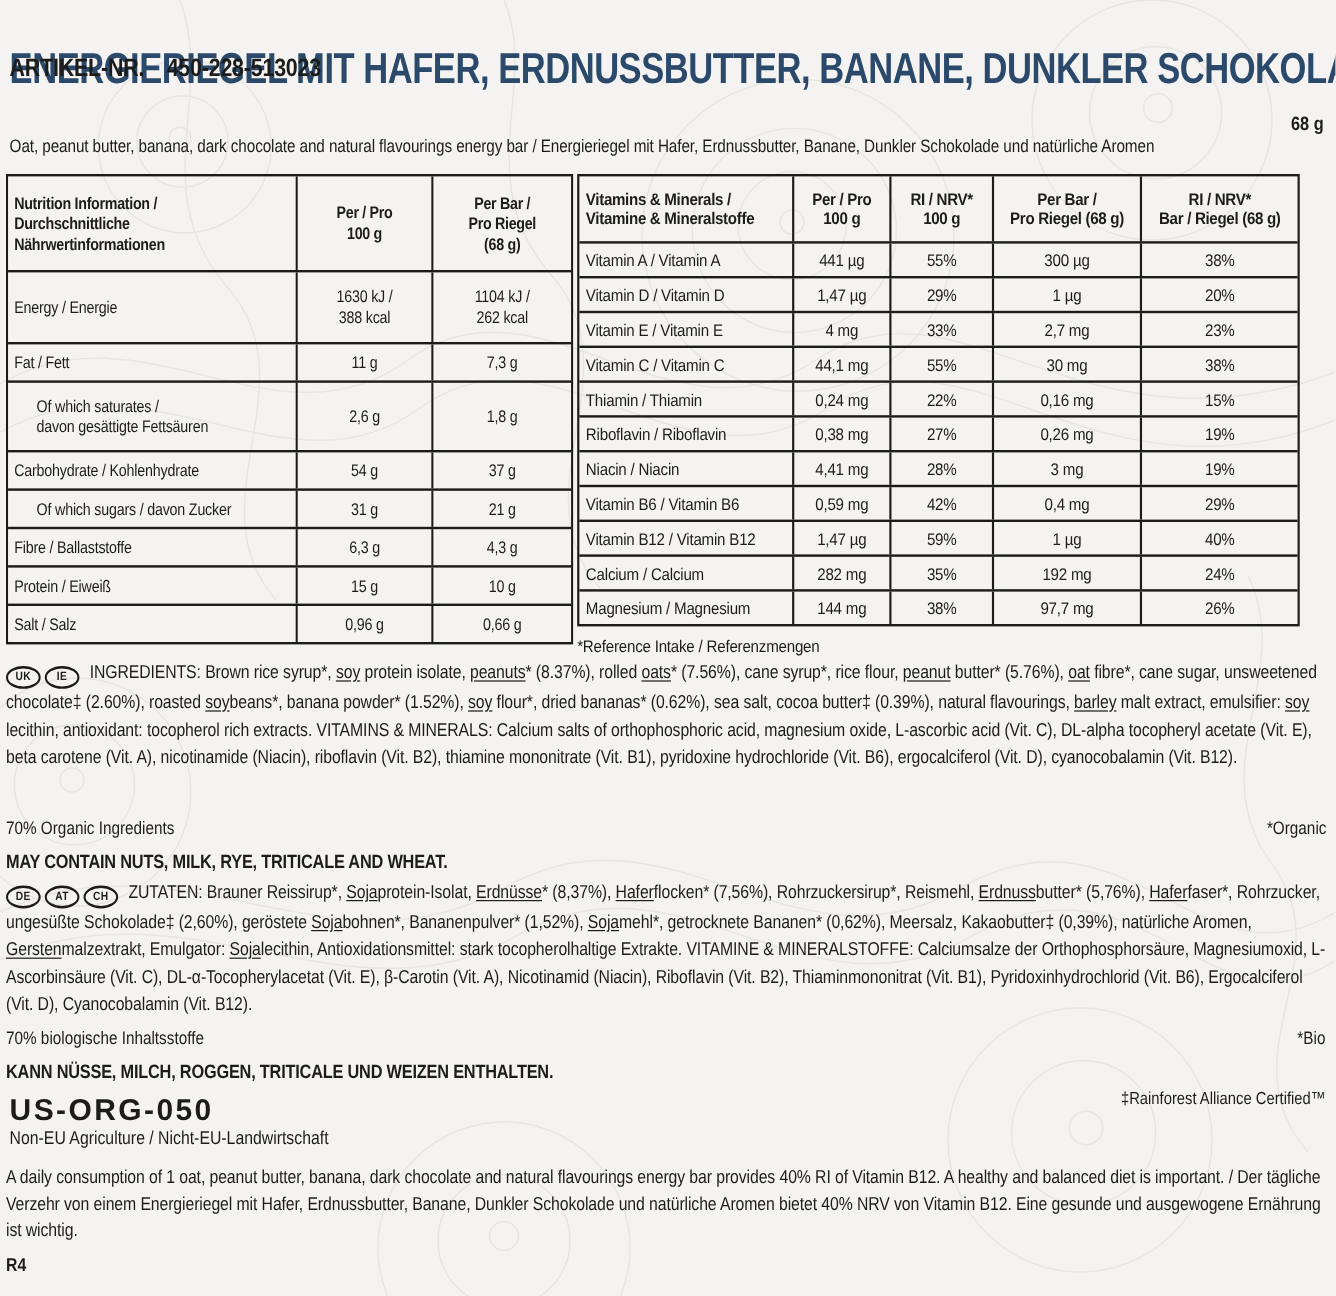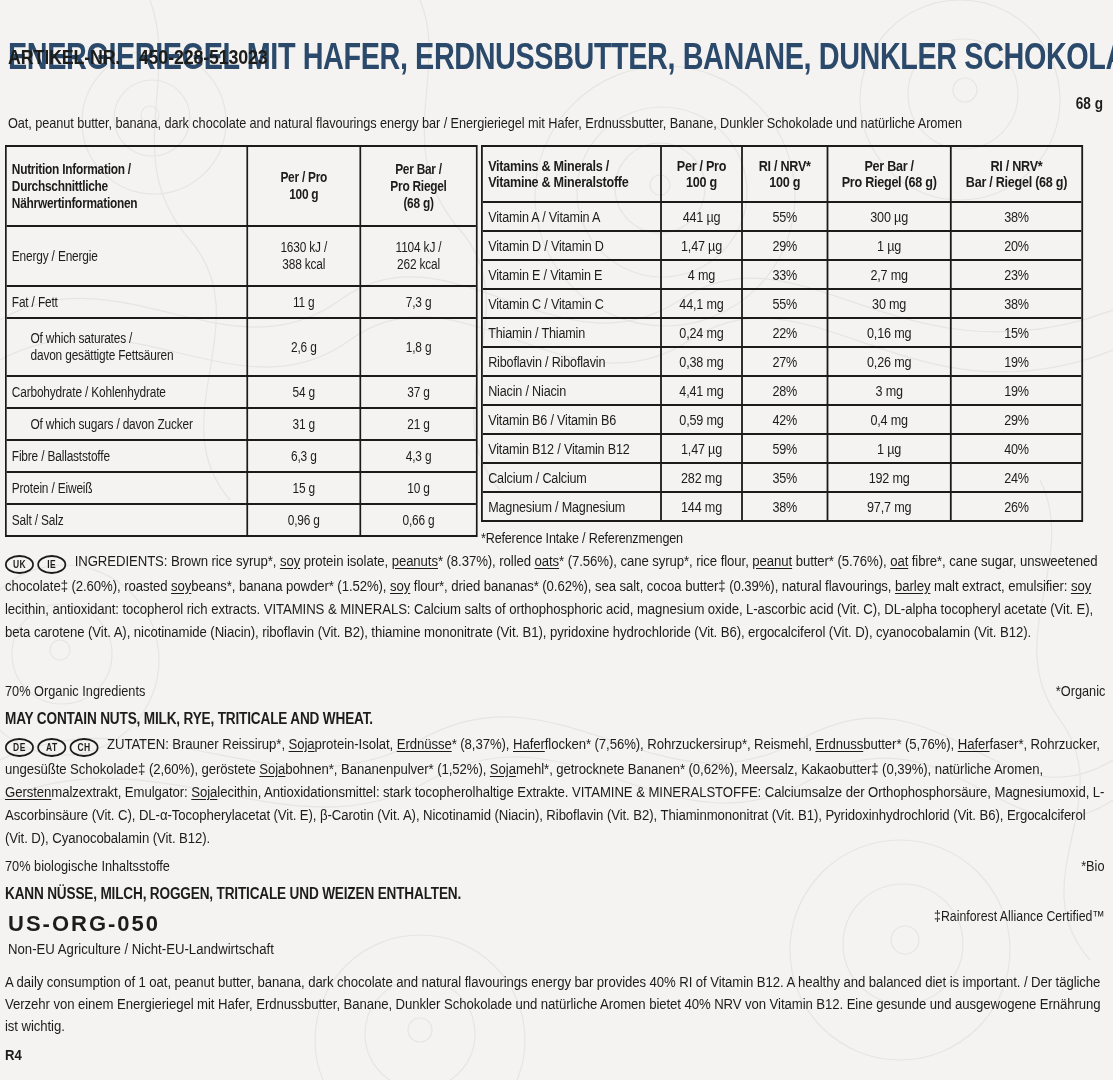--- a/index.html
+++ b/index.html
@@ -47,21 +47,21 @@
   .badges{margin-right:6px;white-space:nowrap;}
   .u{text-decoration:underline;text-underline-offset:2px;}
   .smallline{font-size:15px;line-height:19px;}
   .org-en{left:5px;top:681px;}
   .orgnote-en{right:8px;top:681px;}
   .may-en{left:5px;top:710px;font-weight:bold;font-size:16px;letter-spacing:-.2px;white-space:nowrap;}
   .org-de{left:5px;top:856px;}
   .orgnote-de{right:8px;top:856px;}
   .may-de{left:5px;top:885px;font-weight:bold;font-size:16px;letter-spacing:-.2px;white-space:nowrap;}
   .rainforest{right:8px;top:908px;font-size:14.5px;}
-  .usorg{left:8px;top:911px;font-size:22px;font-weight:bold;letter-spacing:2px;}
+  .usorg{left:8px;top:911px;font-size:25px;font-weight:bold;letter-spacing:2px;}
   .noneu{left:8px;top:940px;font-size:15.5px;}
   .daily{left:5px;top:971px;width:1304px;font-size:15.5px;line-height:22px;letter-spacing:-.1px;}
   .rev{left:5px;top:1046px;font-size:15.5px;font-weight:bold;}
 </style>
 </head>
 <body>
 
 <div class="page">
 
   <svg class="bg" width="1113" height="1080" viewBox="0 0 1113 1080" fill="none" stroke="#e6e5e2" stroke-width="1.2">

